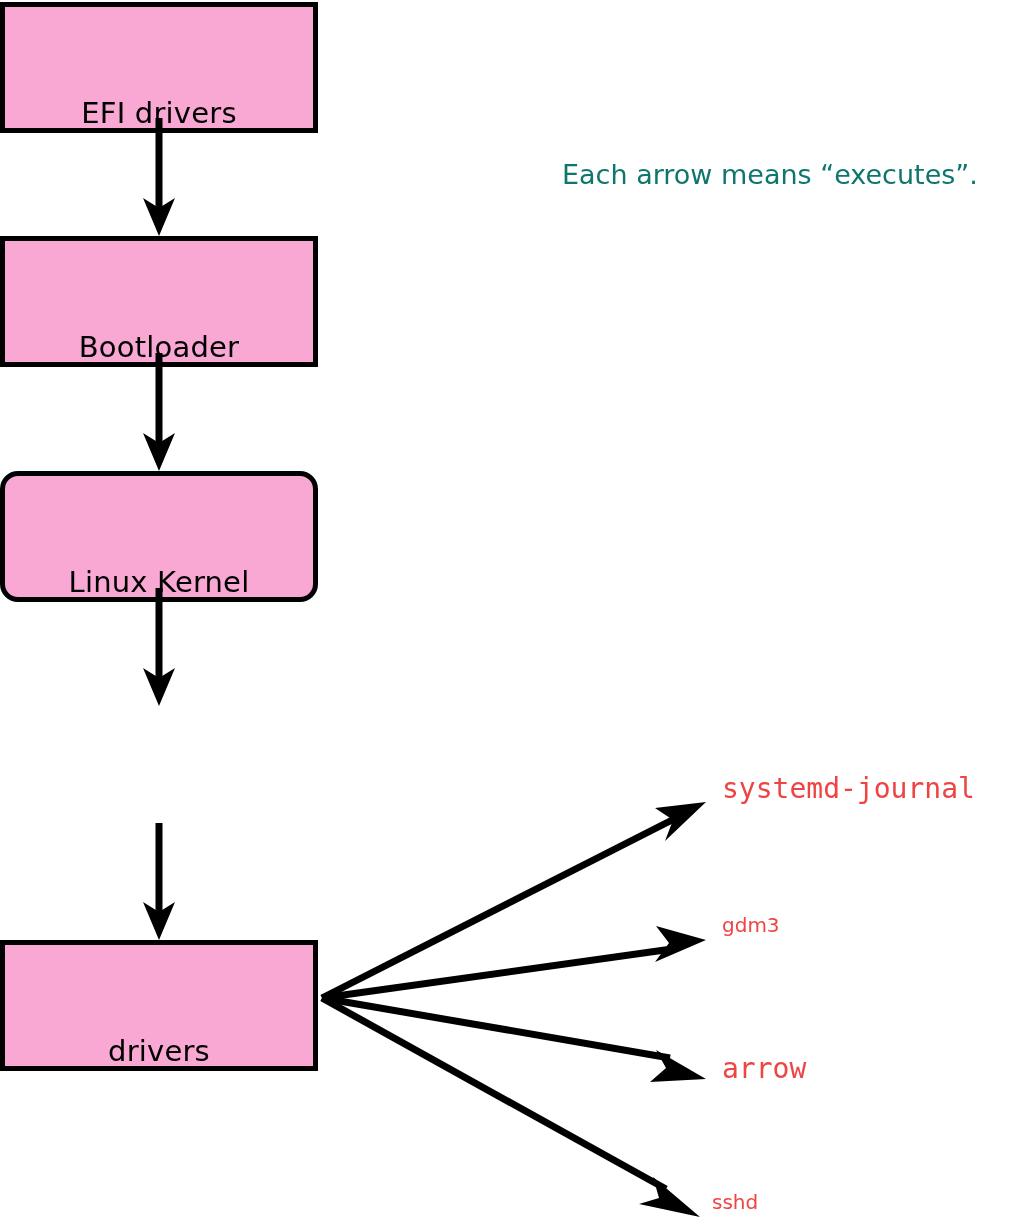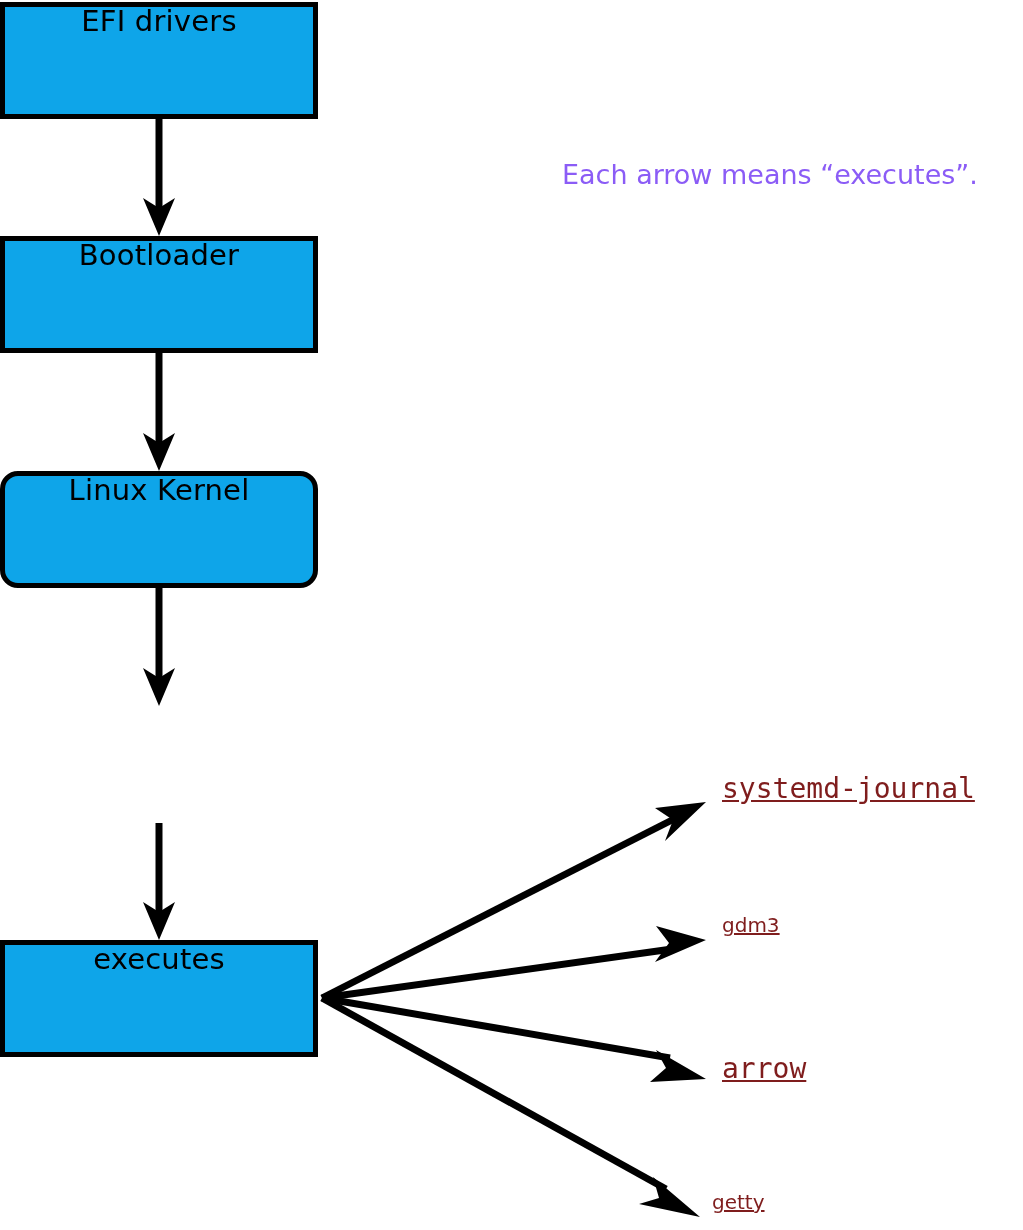--- a/index.html
+++ b/index.html
@@ -22,26 +22,26 @@
     top: 0;
     width: 1023px;
     height: 1230px;
   }
 
   
   .node-box {
     position: absolute;
     left: 0px;
     width: 318px;
-    height: 117px;
+    height: 131px;
     box-sizing: border-box;
     border: 5px solid #000000;
-    background: #0ea5e9;
+    background: #f9a8d4;
     display: flex;
-    align-items: flex-start;
+    align-items: flex-end;
     justify-content: center;
   }
   .node-label {
     font-family: "DejaVu Sans", sans-serif;
     font-size: 29px;
     line-height: 1;
     color: #000000;
     letter-spacing: 0.2px;
     white-space: nowrap;
   }
@@ -63,31 +63,30 @@
   }
 
   
   #legend-caption {
     position: absolute;
     left: 562px;
     top: 160px;
     font-family: "DejaVu Sans", sans-serif;
     font-size: 27px;
     line-height: 1.1;
-    color: #8b5cf6;
+    color: #0f766e;
     white-space: nowrap;
   }
 
   
   .service-label {
     position: absolute;
-    color: #7f1d1d;
+    color: #ef4444;
     white-space: nowrap;
     line-height: 1;
-    text-decoration: underline;
   }
   .service-label.mono {
     font-family: "DejaVu Sans Mono", monospace;
     font-size: 28px;
     letter-spacing: 0px;
   }
   .service-label.sans {
     font-family: "DejaVu Sans", sans-serif;
     font-size: 20px;
   }
@@ -109,21 +108,21 @@
   <div class="node-box" id="box-bootloader">
     <span class="node-label">Bootloader</span>
   </div>
 
   <div class="node-box" id="box-linux-kernel">
     <span class="node-label">Linux Kernel</span>
   </div>
 
 
   <div class="node-box" id="box-systemd">
-    <span class="node-label">executes</span>
+    <span class="node-label">drivers</span>
   </div>
 
   <svg id="arrow-layer" viewBox="0 0 1023 1230" width="1023" height="1230" xmlns="http://www.w3.org/2000/svg">
 
     <g>
       <line x1="159" y1="118" x2="159" y2="212" stroke="#000000" stroke-width="7"></line>
       <polygon points="159,236 143,198 159,208 175,198" fill="#000000"></polygon>
     </g>
 
     <g>
@@ -163,15 +162,15 @@
   </svg>
 
   <div id="legend-caption">Each arrow means “executes”.</div>
 
   <div class="service-label mono" id="label-systemd-journal">systemd-journal</div>
 
   <div class="service-label sans" id="label-gdm3">gdm3</div>
 
   <div class="service-label mono" id="label-getty">arrow</div>
 
-  <div class="service-label sans" id="label-sshd">getty</div>
+  <div class="service-label sans" id="label-sshd">sshd</div>
 
 </div>
 
 </body></html>

